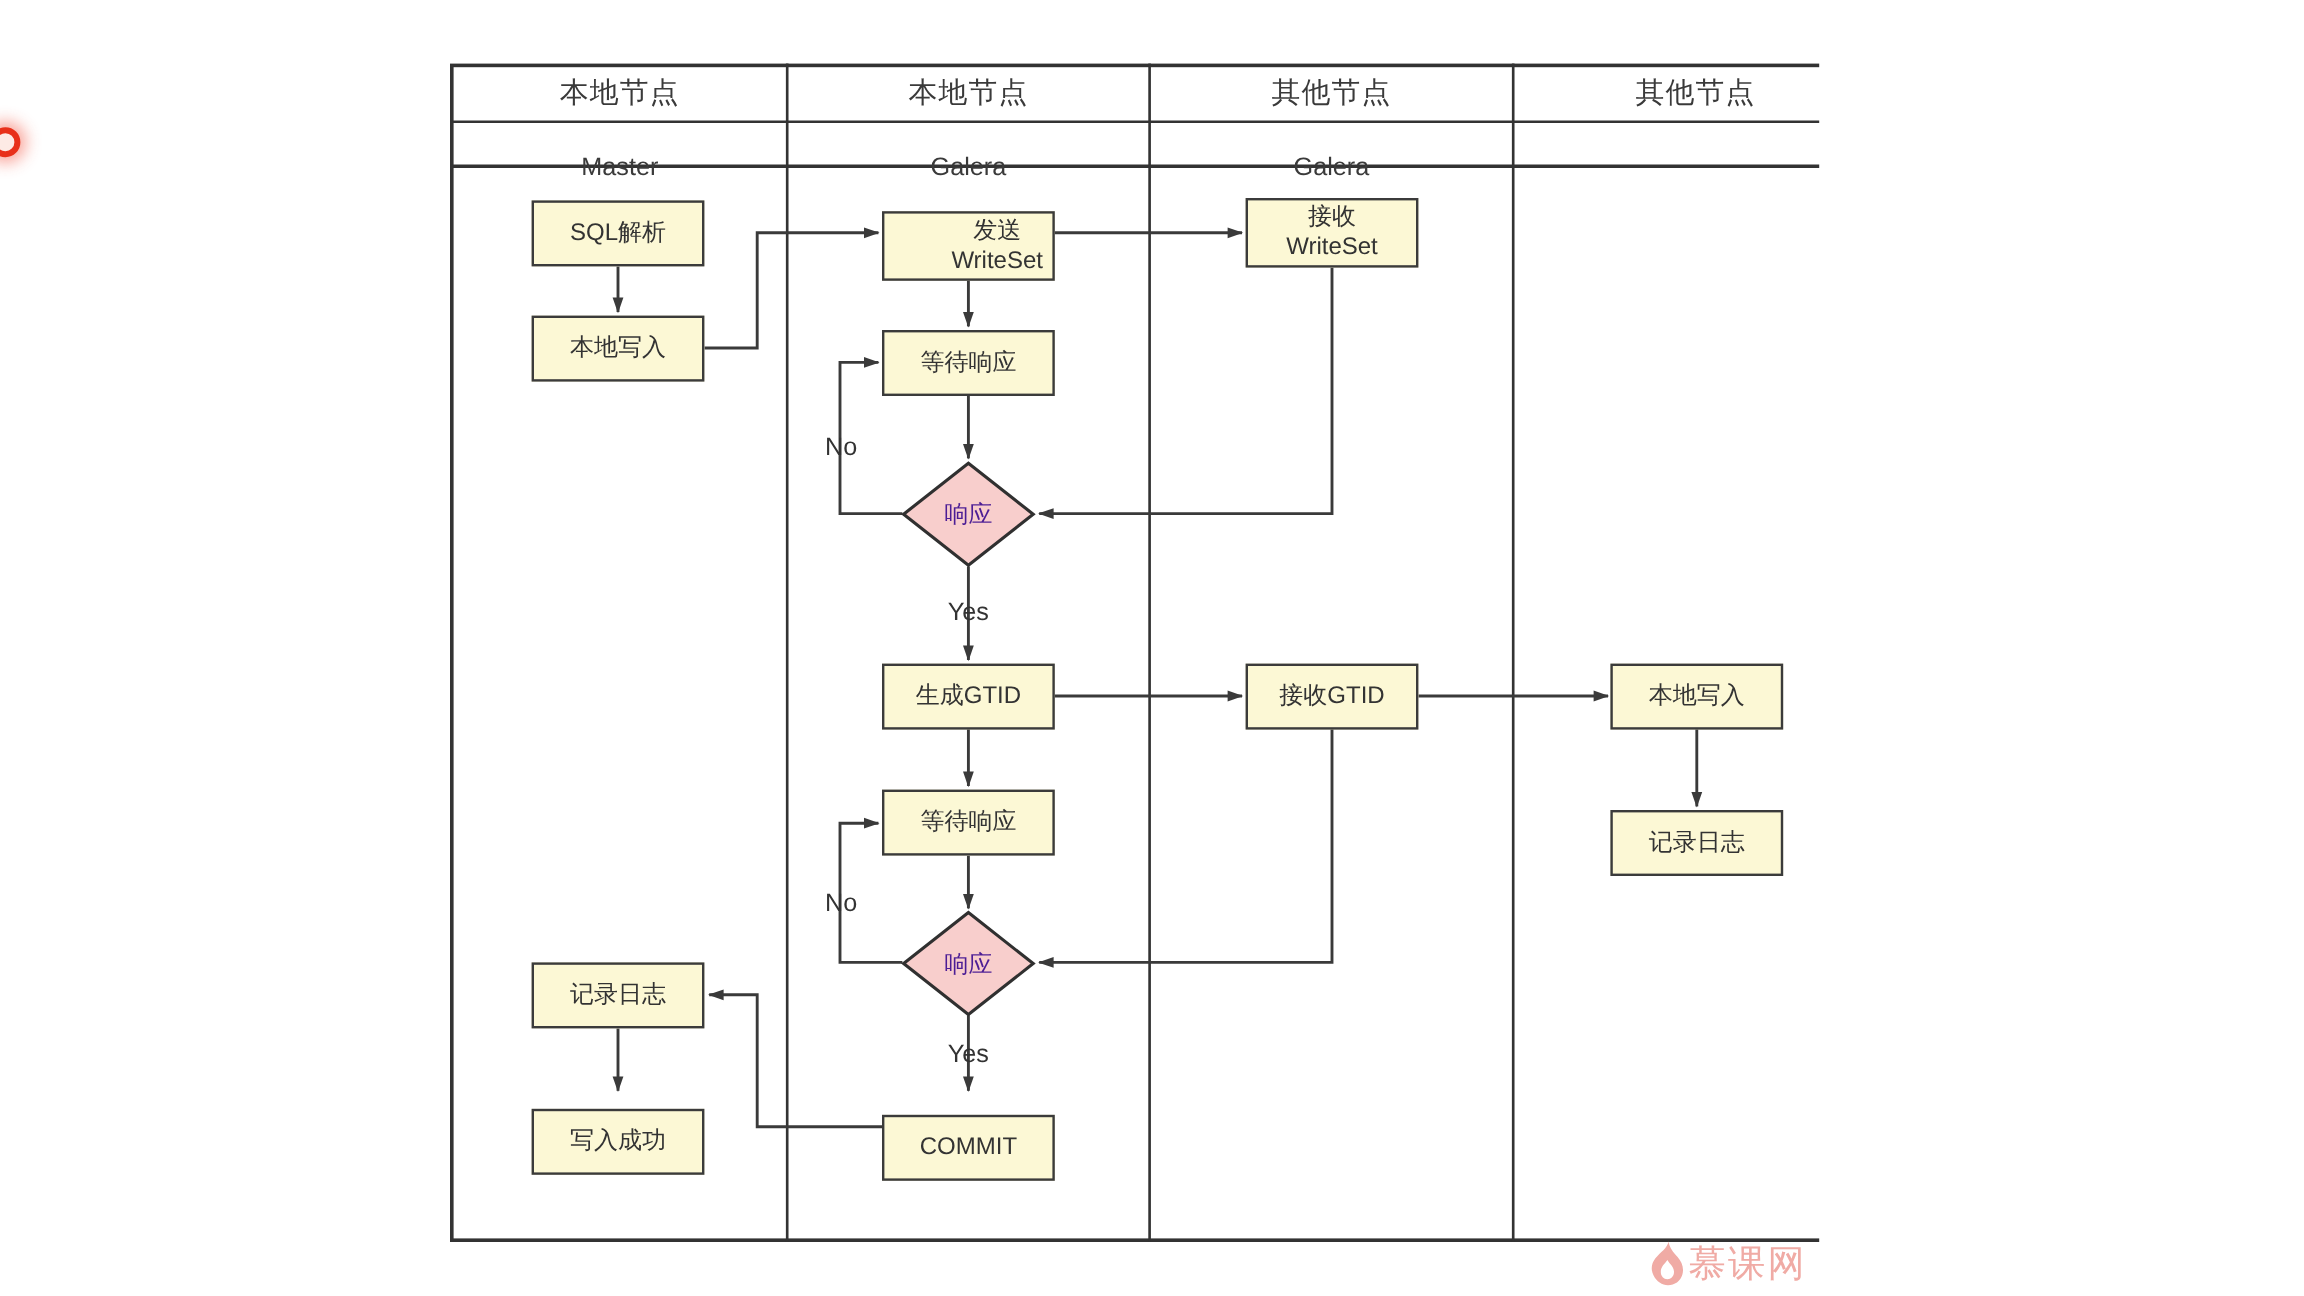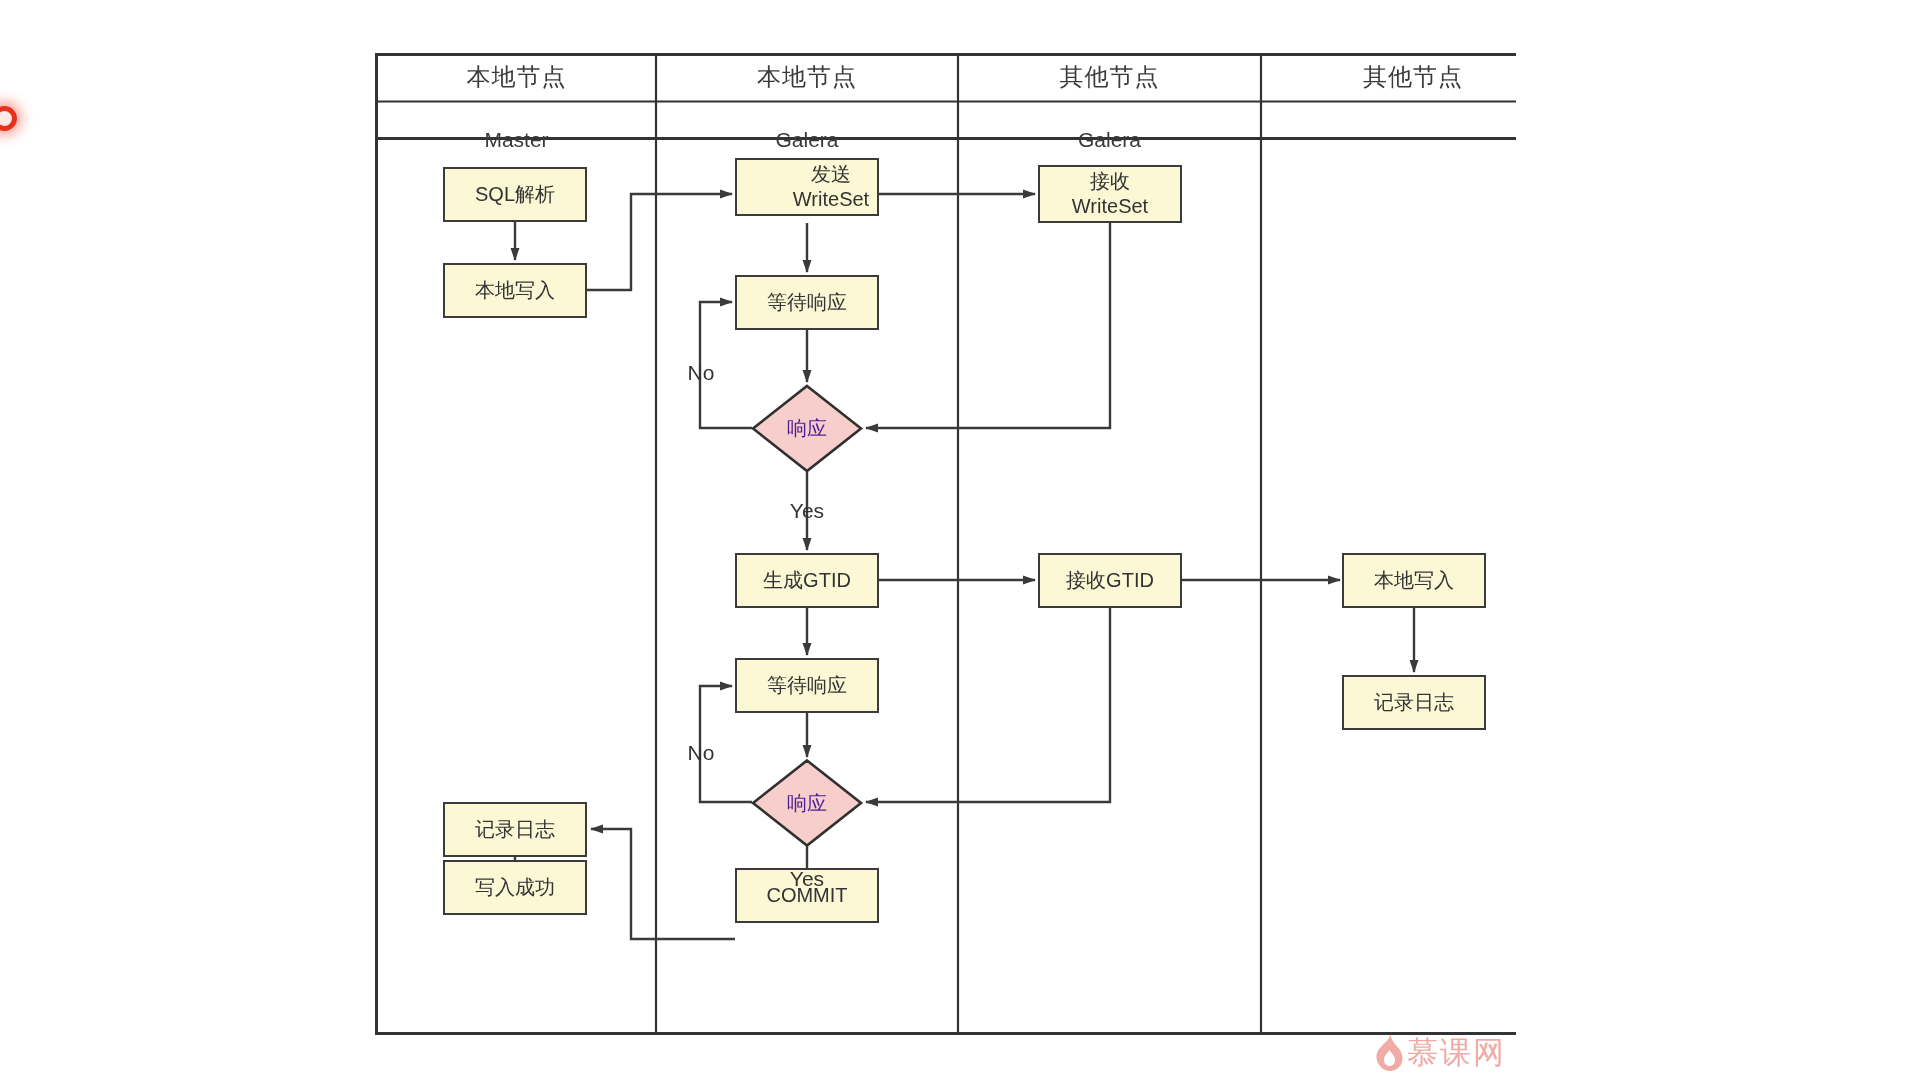--- a/index.html
+++ b/index.html
@@ -147,38 +147,38 @@
 
   <div class="node" style="left:443px; top:167px; width:144px; height:55px;">
     <span>SQL解析</span>
   </div>
   <div class="node" style="left:443px; top:263px; width:144px; height:55px;">
     <span>本地写入</span>
   </div>
   <div class="node" style="left:443px; top:802px; width:144px; height:55px;">
     <span>记录日志</span>
   </div>
-  <div class="node" style="left:443px; top:860px; width:144px; height:55px;">
+  <div class="node" style="left:443px; top:924px; width:144px; height:55px;">
     <span>写入成功</span>
   </div>
 
-  <div class="node" style="left:735px; top:158px; width:144px; height:58px;padding-left:48px;">
+  <div class="node" style="left:735px; top:176px; width:144px; height:58px;padding-left:48px;">
     <span>发送</span>
     <span>WriteSet</span>
   </div>
   <div class="node" style="left:735px; top:275px; width:144px; height:55px;">
     <span>等待响应</span>
   </div>
   <div class="node" style="left:735px; top:553px; width:144px; height:55px;">
     <span>生成GTID</span>
   </div>
   <div class="node" style="left:735px; top:658px; width:144px; height:55px;">
     <span>等待响应</span>
   </div>
-  <div class="node" style="left:735px; top:868px; width:144px; height:55px;">
+  <div class="node" style="left:735px; top:929px; width:144px; height:55px;">
     <span>COMMIT</span>
   </div>
 
   <div class="node" style="left:1038px; top:165px; width:144px; height:58px;">
     <span>接收</span>
     <span>WriteSet</span>
   </div>
   <div class="node" style="left:1038px; top:553px; width:144px; height:55px;">
     <span>接收GTID</span>
   </div>

